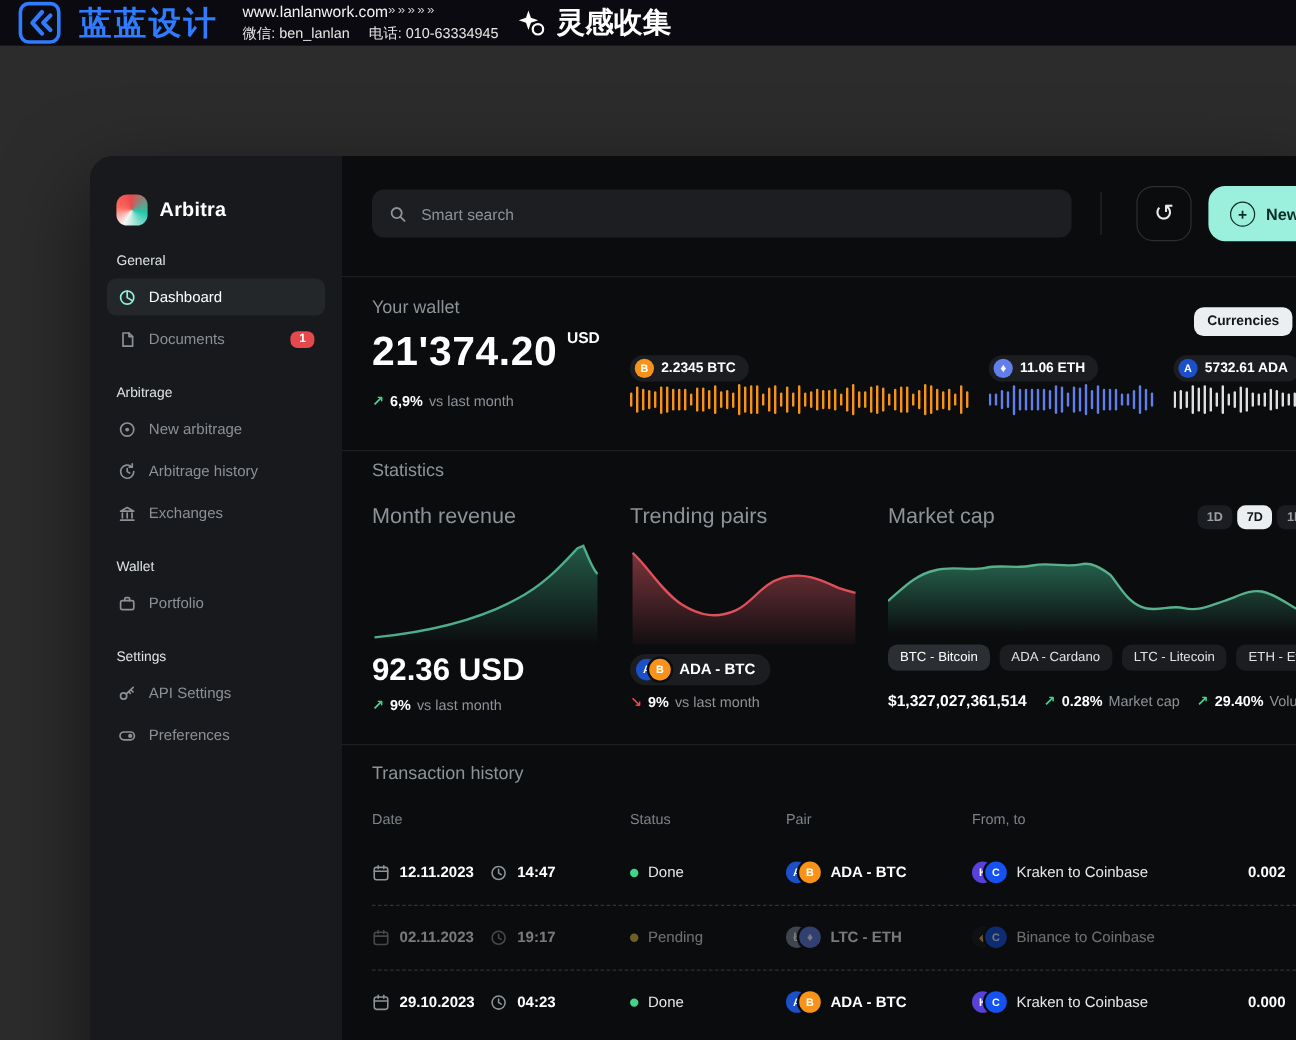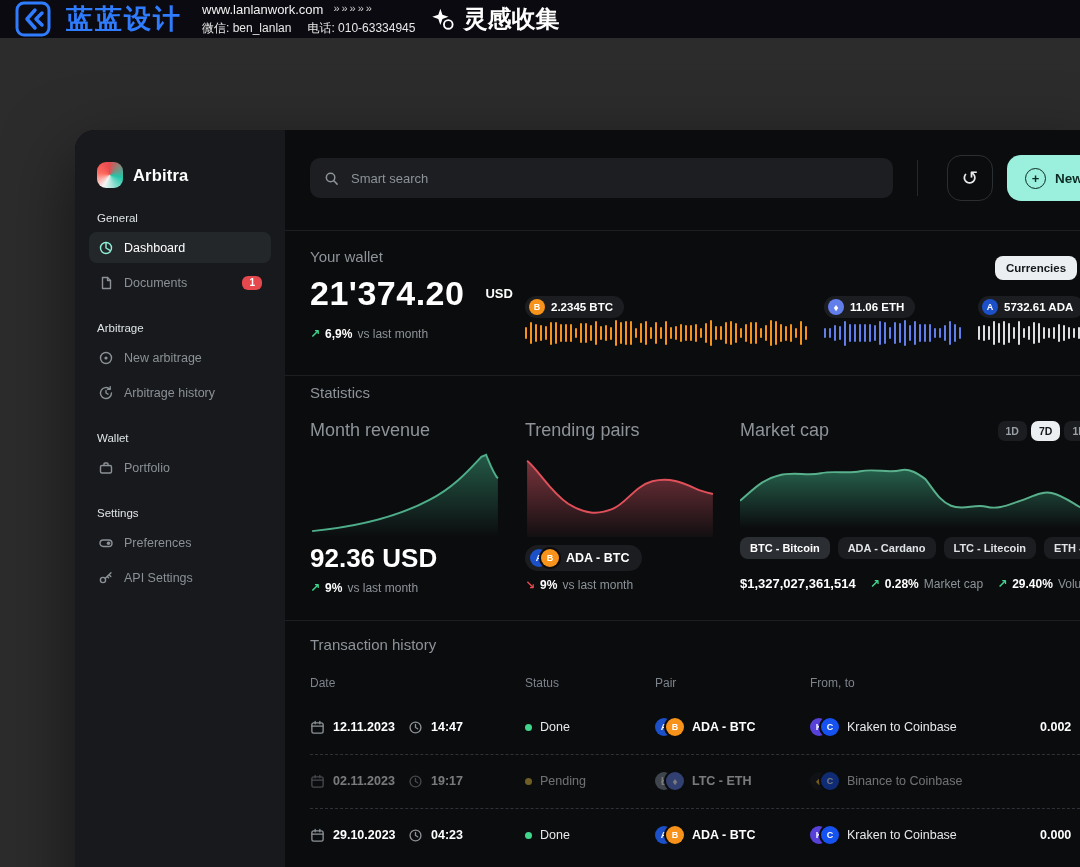--- a/index.html
+++ b/index.html
@@ -8,21 +8,21 @@
     background:#2c2c2c;
     font-family:"Liberation Sans","DejaVu Sans",sans-serif;
     -webkit-font-smoothing:antialiased;
   }
   
   .promo{position:absolute;top:0;left:0;right:0;height:38px;background:#0a0a10;
     display:flex;align-items:center;padding:0 14px;box-sizing:border-box;gap:14px;z-index:5}
   .promo-logo{flex:0 0 auto;display:flex;align-items:center}
   .promo-brand{color:#2f7cff;font-size:27px;font-weight:bold;letter-spacing:2px;white-space:nowrap}
   .promo-contact{display:flex;flex-direction:column;gap:3px;margin-left:6px;white-space:nowrap}
-  .promo-line1{color:#f2f2f2;font-size:13px;display:flex;gap:10px;align-items:flex-start}
+  .promo-line1{color:#f2f2f2;font-size:13px;display:flex;align-items:center}
   .promo-line1 .arrows{color:#cfcfcf;font-size:11px;letter-spacing:2px}
   .promo-line2{color:#e8e8e8;font-size:12px;display:flex;gap:16px}
   .promo-services{flex:1;text-align:center;color:#f0f0f0;font-size:13.5px;font-style:italic;
     font-family:"Liberation Serif","DejaVu Serif",serif;white-space:nowrap;overflow:hidden}
   .promo-collect{display:flex;align-items:center;gap:8px;color:#fff;
     font-family:"Liberation Serif","DejaVu Serif",serif;font-weight:bold;font-size:24px;white-space:nowrap}
   
   .window{position:absolute;left:75px;top:130px;width:1020px;height:780px;
     border-radius:20px 0 0 0;overflow:hidden;display:flex;background:#0b0c0e;
     box-shadow:0 24px 70px rgba(0,0,0,.55)}
@@ -59,21 +59,21 @@
   .newbtn{position:absolute;left:722px;top:25px;width:210px;height:46px;border-radius:14px;border:none;
     background:#9af0dc;color:#0c2b24;font-weight:bold;font-size:13.5px;display:flex;align-items:center;
     gap:9px;padding:0 0 0 18px;cursor:pointer;font-family:inherit}
   .newbtn .plus{width:19px;height:19px;border:1.7px solid #0c2b24;border-radius:50%;display:flex;
     align-items:center;justify-content:center;font-size:13px;font-weight:bold;line-height:1}
   
   .sec-title{position:absolute;left:25px;font-size:15px;color:#8d9398}
   .wallet-pills{position:absolute;left:710px;top:126px;display:flex;gap:6px}
   .wpill{background:#eceff1;color:#15181a;font-size:11.5px;font-weight:bold;padding:6px 11px;
     border-radius:8px;white-space:nowrap;cursor:pointer}
-  .balance{position:absolute;left:25px;top:144px;display:flex;align-items:center;gap:21px;color:#fff}
+  .balance{position:absolute;left:25px;top:144px;display:flex;align-items:flex-start;gap:8px;color:#fff}
   .balance .num{font-size:34px;font-weight:bold;letter-spacing:.5px}
   .balance .cur{font-size:13px;font-weight:bold}
   .change{display:flex;align-items:baseline;gap:5px;font-size:12px;white-space:nowrap}
   .change .arr{font-weight:bold}
   .change .arr.up{color:#3fd68c}
   .change .arr.down{color:#e5484d}
   .change .val{color:#fff;font-weight:bold}
   .change .suf{color:#8d9398}
   .balance-change{position:absolute;left:25px;top:197px}
   .holdings{position:absolute;left:240px;top:166px;display:flex;gap:14px}
@@ -105,21 +105,21 @@
   .pairpill{margin-top:8px;align-self:flex-start;display:inline-flex;align-items:center;gap:7px;
     background:#1b1d20;border-radius:16px;padding:4px 13px 4px 5px;color:#fff;font-size:12.5px;font-weight:bold}
   .stack{display:inline-flex}
   .stack .coin + .coin{margin-left:-7px;box-shadow:0 0 0 2px #0b0c0e}
   .mc-head{display:flex;justify-content:space-between;align-items:center;width:355px}
   .ranges{display:flex;gap:4px}
   .range{padding:4px 8px;border-radius:7px;font-size:10.5px;font-weight:bold;color:#9aa0a5;
     background:#1b1d20;cursor:pointer}
   .range.active{background:#eceff1;color:#141618}
   .tokens{display:flex;gap:8px;margin-top:8px;white-space:nowrap}
-  .tok{background:#1b1d20;border-radius:8px;padding:5px 10px;font-size:11px;font-weight:bold;
+  .tok{background:#1b1d20;border-radius:8px;padding:5px 10px;font-size:11px;font-weight:normal;
     color:#dfe3e6;cursor:pointer}
   .tok.active{background:#2b2e32;color:#fff}
   .mc-stats{display:flex;gap:14px;align-items:baseline;margin-top:11px;white-space:nowrap}
   .mc-stats .big{color:#fff;font-size:13px;font-weight:bold}
   
   .tx-head span{position:absolute;font-size:12px;color:#7d838a}
   .tx-row{position:absolute;left:0;right:0;height:54px}
   .tx-row.dim{opacity:.45}
   .tsep{position:absolute;left:25px;right:0;border-top:1px dashed #2f3236}
   .cell{position:absolute;top:0;height:100%;display:flex;align-items:center;gap:8px;
@@ -198,48 +198,55 @@
         <span>New arbitrage</span>
       </div>
       <div class="side-item">
         <svg viewBox="0 0 16 16">
           <path d="M13.5 8a5.5 5.5 0 1 1-1.7-3.95"></path>
             <path d="M12.2 1.6v2.6H9.6"></path>
             <path d="M8 5.4V8l2 1.2"></path>
         </svg>
         <span>Arbitrage history</span>
       </div>
+      <div class="side-item">
+        <svg viewBox="0 0 16 16">
+          <path d="M2.5 6L8 3l5.5 3z"></path>
+            <path d="M4 7.5v4M8 7.5v4M12 7.5v4M2.5 13.5h11"></path>
+        </svg>
+        <span>Exchanges</span>
+      </div>
     </div>
 
     <div class="side-section">
       <div class="side-label">Wallet</div>
       <div class="side-item">
         <svg viewBox="0 0 16 16">
           <rect x="2.5" y="5.5" width="11" height="7.5" rx="1.5"></rect>
             <path d="M6 5.5V4a1 1 0 0 1 1-1h2a1 1 0 0 1 1 1v1.5"></path>
         </svg>
         <span>Portfolio</span>
       </div>
     </div>
 
     <div class="side-section">
       <div class="side-label">Settings</div>
       <div class="side-item">
         <svg viewBox="0 0 16 16">
+          <circle cx="5" cy="10" r="2.6"></circle>
+            <path d="M7.3 8.3L13 2.8M11 4.8l1.8 1.8M9.3 6.5l1.3 1.3"></path>
+        </svg>
+        <span>API Settings</span>
+      </div>
+      <div class="side-item">
+        <svg viewBox="0 0 16 16">
           <rect x="2" y="5" width="12" height="6.5" rx="3.25"></rect>
             <circle cx="10.5" cy="8.25" r="1.8" fill="currentColor" stroke="none"></circle>
         </svg>
         <span>Preferences</span>
-      </div>
-      <div class="side-item">
-        <svg viewBox="0 0 16 16">
-          <circle cx="5" cy="10" r="2.6"></circle>
-            <path d="M7.3 8.3L13 2.8M11 4.8l1.8 1.8M9.3 6.5l1.3 1.3"></path>
-        </svg>
-        <span>API Settings</span>
       </div>
     </div>
   </aside>
 
   <main class="main">
 
     <div class="search">
       <svg viewBox="0 0 16 16">
         <circle cx="7" cy="7" r="4.5"></circle>
           <path d="M10.5 10.5L14 14"></path>

